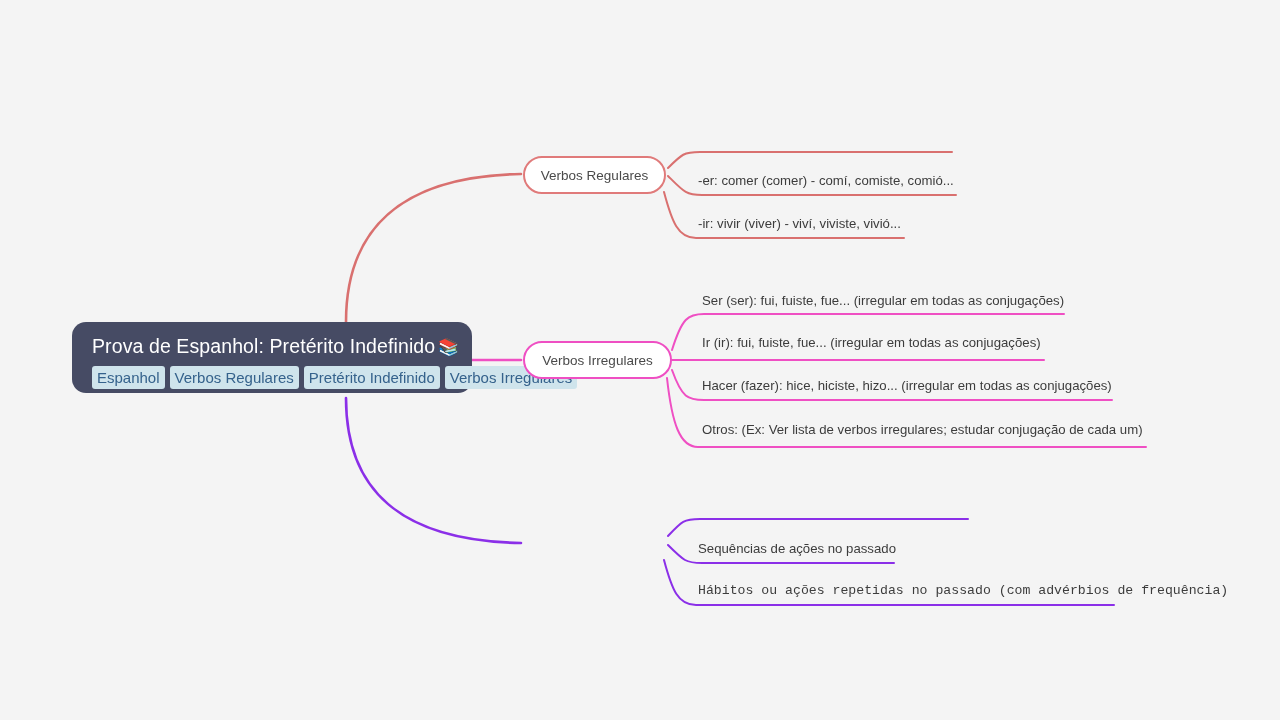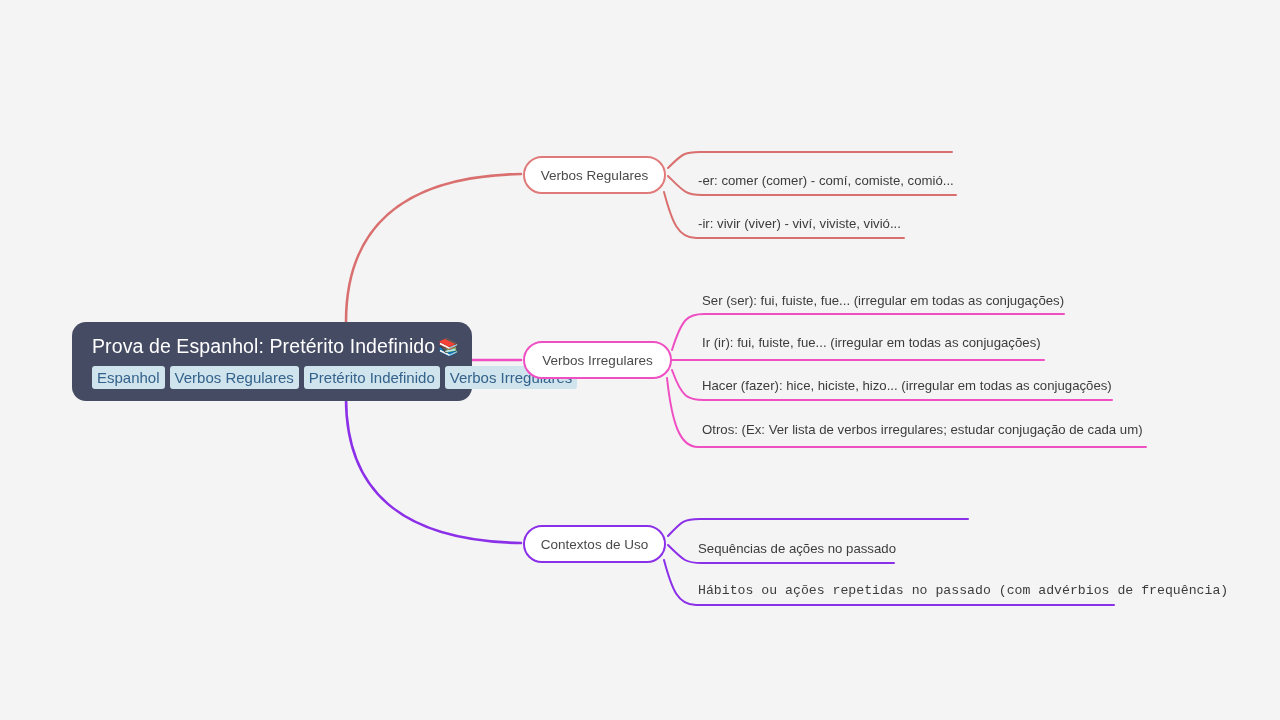--- a/index.html
+++ b/index.html
@@ -31,21 +31,21 @@
   }
   
   #root-node {
     position: absolute;
     left: 72px;
     top: 322px;
     width: 400px;
     box-sizing: border-box;
     background: #464b64;
     border-radius: 14px;
-    padding: 13px 20px 12px 20px;
+    padding: 13px 20px 4px 20px;
   }
   #root-title {
     color: #ffffff;
     font-size: 19.5px;
     font-weight: 400;
     line-height: 1.15;
     letter-spacing: .1px;
     white-space: nowrap;
   }
   #root-title .books {
@@ -143,23 +143,20 @@
   </div>
 
   <div class="branch-node" id="branch-regulares">
     <span>Verbos Regulares</span>
   </div>
 
   <div class="branch-node" id="branch-irregulares">
     <span>Verbos Irregulares</span>
   </div>
 
-  <div class="branch-node" id="branch-contextos">
-    <span>Contextos de Uso</span>
-  </div>
 
   <div class="leaf" style="left:698px; top:174px;">-er: comer (comer) - comí, comiste, comió...</div>
   <div class="leaf" style="left:698px; top:217px;">-ir: vivir (viver) - viví, viviste, vivió...</div>
 
   <div class="leaf" style="left:702px; top:294px;">Ser (ser): fui, fuiste, fue... (irregular em todas as conjugações)</div>
   <div class="leaf" style="left:702px; top:336px;">Ir (ir): fui, fuiste, fue... (irregular em todas as conjugações)</div>
   <div class="leaf" style="left:702px; top:379px;">Hacer (fazer): hice, hiciste, hizo... (irregular em todas as conjugações)</div>
   <div class="leaf" style="left:702px; top:423px;">Otros:  (Ex: Ver lista de verbos irregulares; estudar conjugação de cada um)</div>
 
   <div class="leaf" style="left:698px; top:542px;">Sequências de ações no passado</div>

